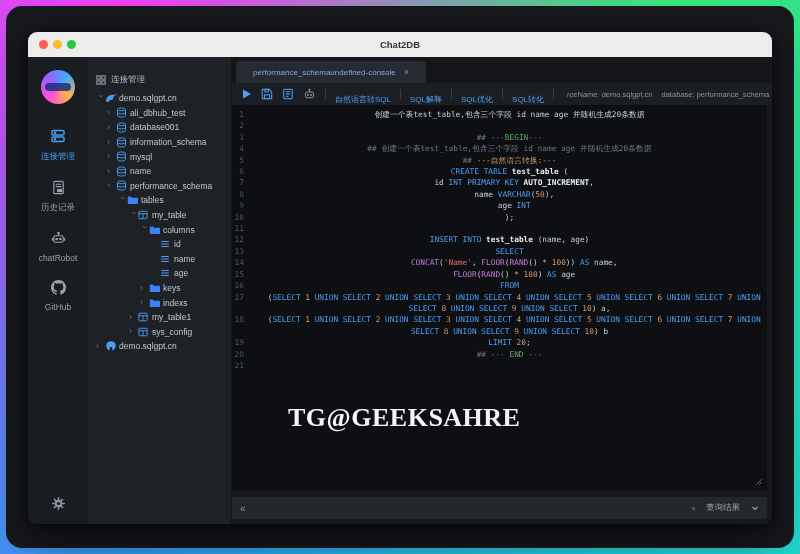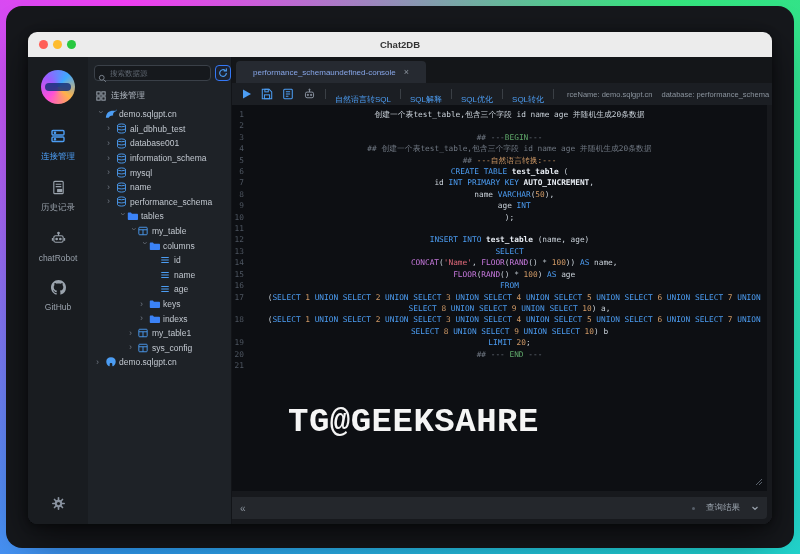--- a/index.html
+++ b/index.html
@@ -67,22 +67,22 @@
   .editor { flex: 1; background: #0d0f13; margin-right: 5px; position: relative; padding-top: 4px; overflow: hidden;
     font-family: "DejaVu Sans Mono", monospace; font-size: 7.8px; }
   .cline { display: flex; line-height: 11.4px; min-height: 11.4px; }
   .lnum { width: 20px; padding-right: 8px; text-align: right; color: #4d5560; flex: 0 0 auto; user-select: none; }
   .ccode { white-space: pre-wrap; word-break: break-word; flex: 1; color: #c9d1d9; text-align: center; }
   .s-t { color: #c9d1d9; }
   .s-c { color: #6e7681; } .s-o { color: #d19a66; }
   .s-k { color: #4c9df3; } .s-b { color: #e8edf4; font-weight: bold; }
   .s-f { color: #c678dd; } .s-s { color: #e0697a; }
   .s-n { color: #d19a66; } .s-g { color: #5fa86a; }
-  .watermark { position: absolute; left: 56px; top: 298px; font-size: 34px; font-weight: 700; color: #f5f5f5;
-    letter-spacing: .5px; font-family: Liberation Mono, monospace; }
+  .watermark { position: absolute; left: 56px; top: 298px; font-size: 26px; font-weight: 700; color: #f5f5f5;
+    letter-spacing: .5px; font-family: Liberation Serif, serif; }
   .grip { position: absolute; right: 4px; bottom: 3px; }
   
   .resultbar { height: 22px; background: #24272c; margin: 6px 5px 5px 0; border-radius: 0 0 4px 0; display: flex; align-items: center;
     padding: 0 8px; flex: 0 0 auto; position: relative; }
   .collapse { font-size: 10px; color: #8b949e; cursor: pointer; }
   .rb-right { margin-left: auto; display: flex; align-items: center; gap: 11px; cursor: pointer; }
   .rb-dot { width: 3px; height: 3px; border-radius: 50%; background: #565e68; }
   .rb-lbl { font-size: 8.5px; color: #98a1ab; }
 </style>
 </head>
@@ -150,36 +150,20 @@
                 <rect x="7" y="0" width="2" height="16" rx="1" transform="rotate(90 8 8)"></rect>
                 <rect x="7" y="0" width="2" height="16" rx="1" transform="rotate(135 8 8)"></rect>
                 <circle cx="8" cy="8" r="4.5"></circle>
                 <circle cx="8" cy="8" r="2" fill="#191c20"></circle>
               </g>
             </svg>
           </div>
       </div>
 
       <div class="explorer">
-        <div class="searchrow">
-          <span class="searchwrap">
-            <span class="mag"><svg viewBox="0 0 12 12" width="9" height="9" fill="none" stroke="#7a828c" stroke-width="1.3">
-                  <circle cx="5" cy="5" r="3.2"></circle>
-                  <path d="M7.5 7.5L10.5 10.5"></path>
-                </svg></span>
-            <input class="search" placeholder="搜索数据源" style="">
-          </span>
-          <span class="sq-btn refresh-btn">
-              <svg viewBox="0 0 12 12" width="10" height="10" fill="none" stroke="#4c9df3" stroke-width="1.4">
-                <path d="M10 6a4 4 0 1 1-1.2-2.8"></path>
-                <path d="M10 1v2.5H7.5" stroke-linecap="round"></path>
-              </svg>
-            </span>
-          <span class="sq-btn plus-btn">+</span>
-        </div>
         <div class="exp-header">
           <span class="tb-ic">
               <svg viewBox="0 0 12 12" width="10" height="10" fill="none" stroke="#9aa3ad" stroke-width="1.2">
                 <rect x="1" y="1" width="4" height="4"></rect>
                 <rect x="7" y="1" width="4" height="4"></rect>
                 <rect x="1" y="7" width="4" height="4"></rect>
                 <rect x="7" y="7" width="4" height="4"></rect>
               </svg>
             </span>
           <span>连接管理</span>

